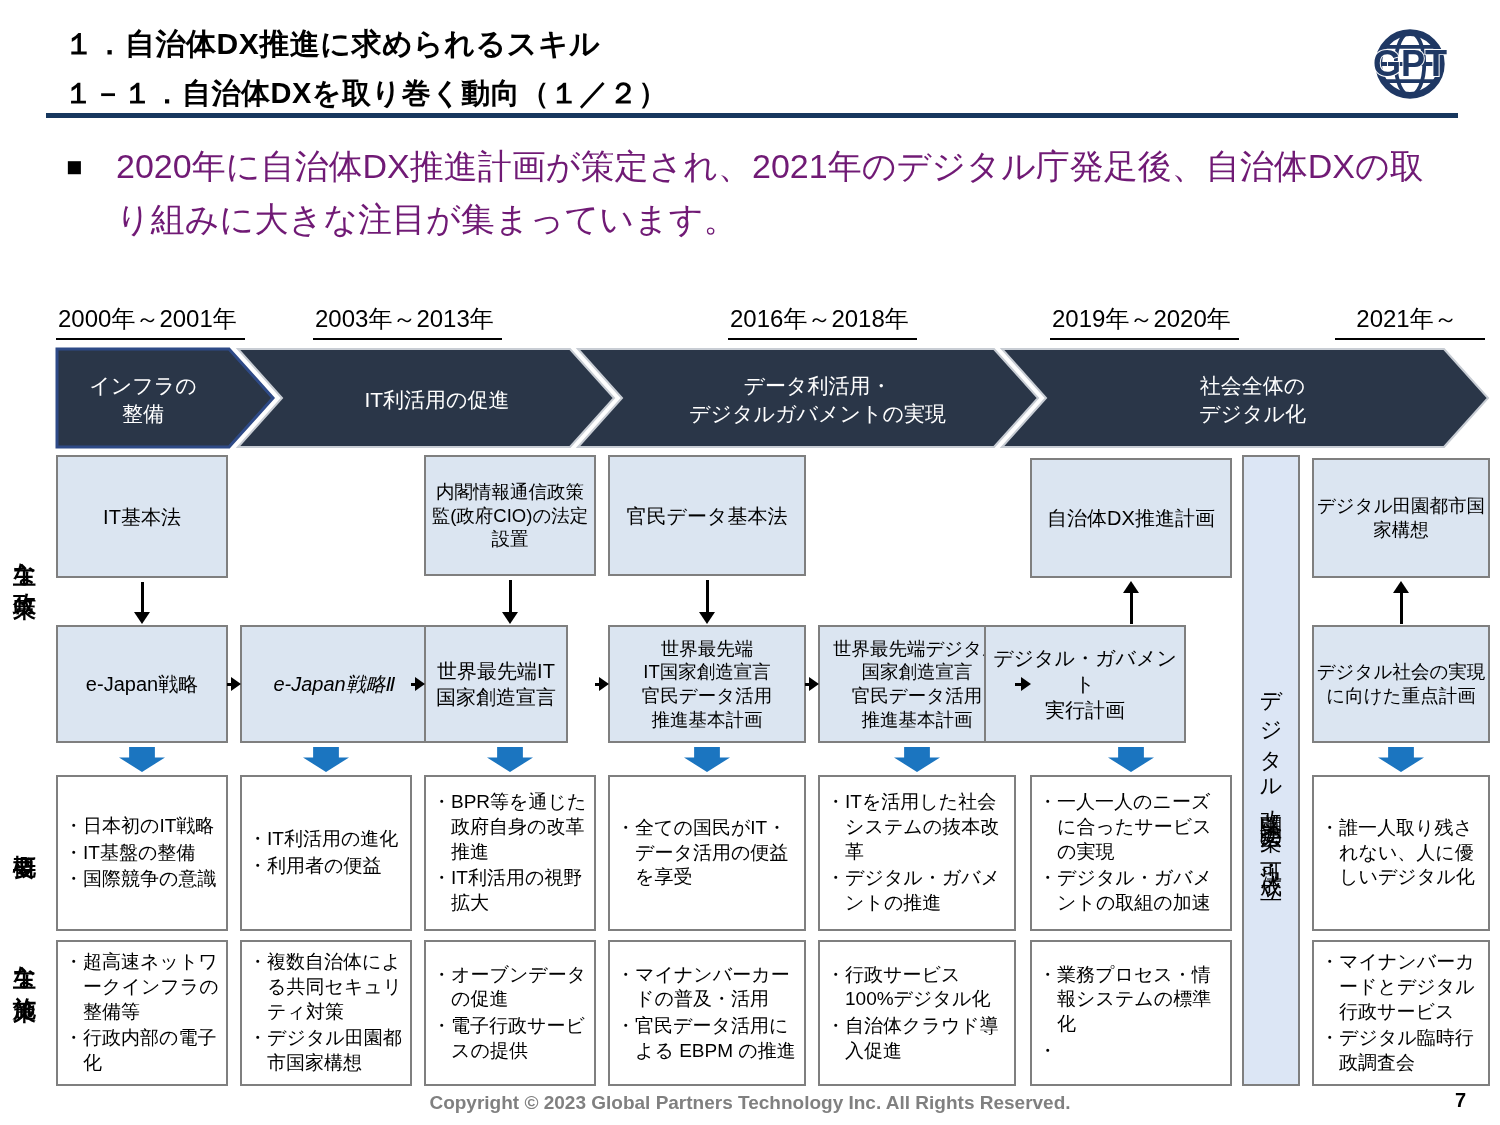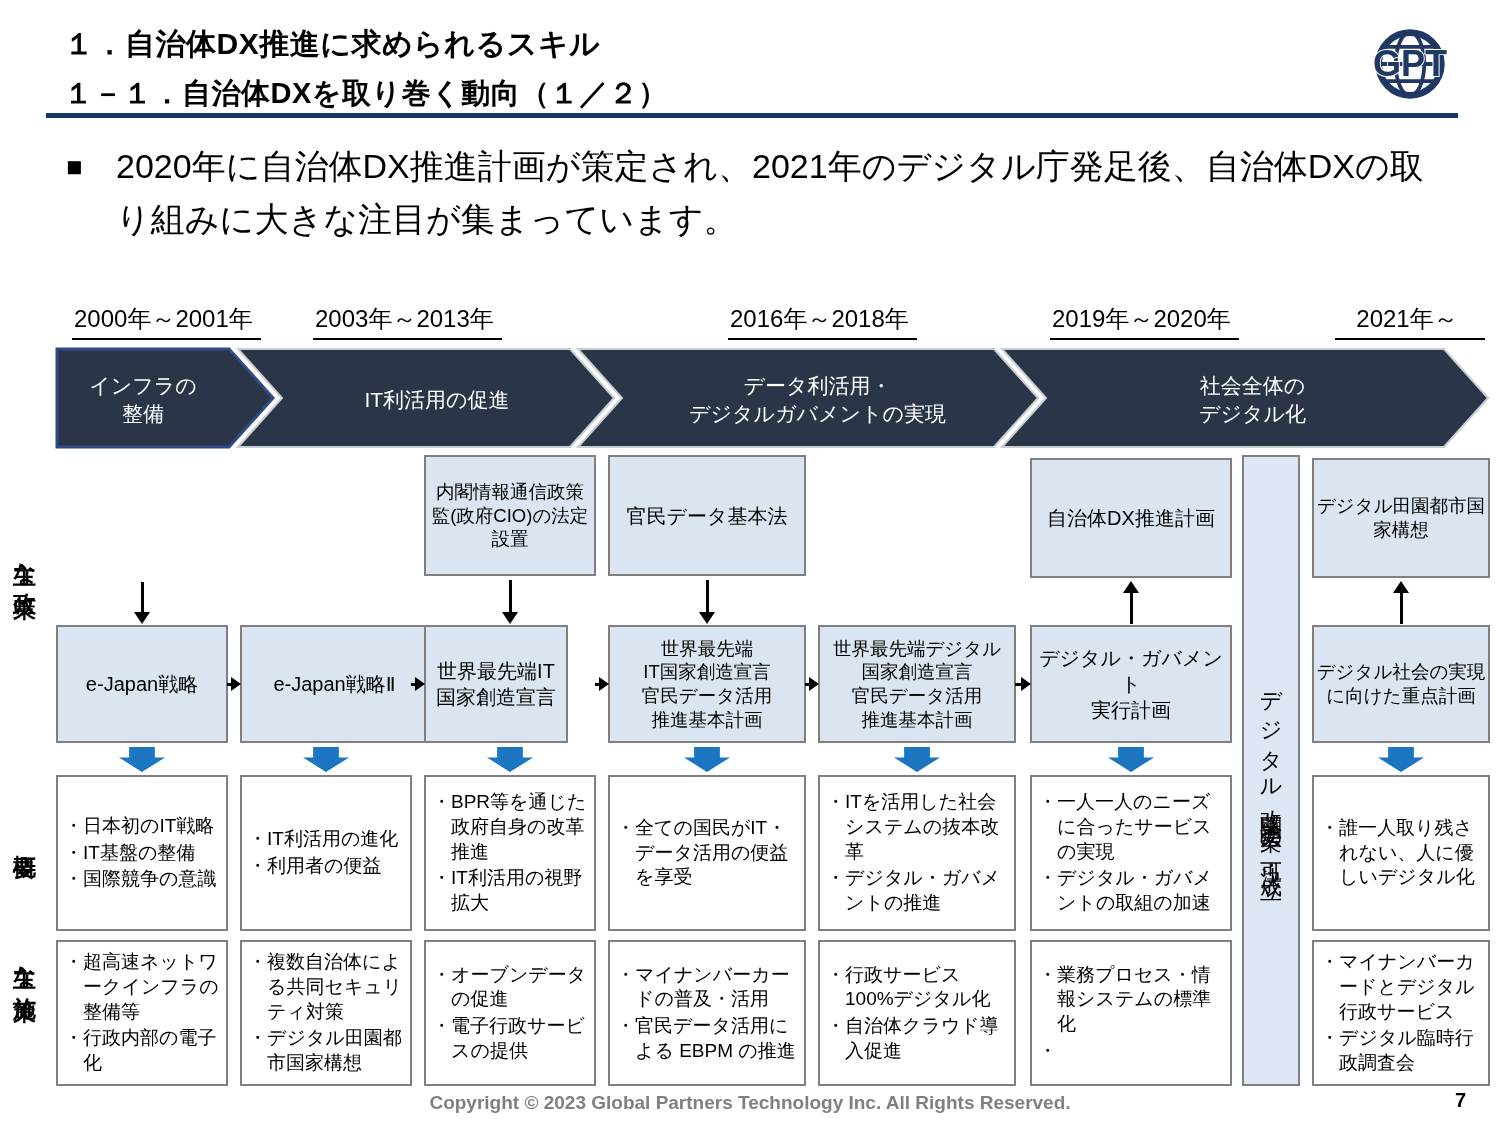--- a/index.html
+++ b/index.html
@@ -8,21 +8,21 @@
     font-family:"Liberation Sans","DejaVu Sans",sans-serif;color:#000;
   }
   .abs{position:absolute;}
   
   .title{font-weight:bold;color:#000;letter-spacing:.5px;white-space:nowrap;}
   .t1{left:64px;top:24px;font-size:30px;}
   .t2{left:64px;top:74px;font-size:29px;}
   .rule{left:46px;top:113px;width:1412px;height:5px;background:#17375e;}
   .lead{left:66px;top:140px;width:1390px;display:flex;align-items:flex-start;}
   .lead .mk{font-size:27px;line-height:1;margin-top:14px;width:50px;flex:none;}
-  .lead .tx{font-size:34px;line-height:1.55;color:#000000;width:1320px;}
+  .lead .tx{font-size:34px;line-height:1.55;color:#701a75;width:1320px;}
   
   .year{top:303px;font-size:24px;color:#000;border-bottom:2px solid #000;padding:0 8px 3px 2px;white-space:nowrap;}
   
   .chev-label{display:flex;align-items:center;justify-content:center;text-align:center;
     color:#fff;font-size:21px;line-height:1.35;white-space:pre-line;top:352px;height:96px;}
   
   .box{background:#dbe5f1;border:2px solid #7f7f7f;display:flex;align-items:center;justify-content:center;
     text-align:center;font-size:20px;line-height:1.3;white-space:pre-line;padding:2px;box-sizing:border-box;}
   .box.sm{font-size:18.5px;line-height:1.28;}
   .wbox{background:#ffffff;border:2px solid #7f7f7f;box-sizing:border-box;padding:8px 6px;
@@ -69,21 +69,21 @@
       <line x1="13" y1="59" x2="67" y2="59" stroke="#1f3864" stroke-width="4"></line>
       <text x="40" y="54" font-size="38" font-weight="bold" text-anchor="middle" fill="#1f3864" stroke="#ffffff" stroke-width="2" paint-order="stroke">GPT</text>
     </svg>
   </div>
 
   <div class="abs lead">
     <span class="mk">■</span>
     <span class="tx">2020年に自治体DX推進計画が策定され、2021年のデジタル庁発足後、自治体DXの取り組みに大きな注目が集まっています。</span>
   </div>
 
-  <div class="abs year" style="left:72px;">2000年～2001年</div>
+  <div class="abs year" style="left:56px;">2000年～2001年</div>
   <div class="abs year" style="left:313px;">2003年～2013年</div>
   <div class="abs year" style="left:728px;">2016年～2018年</div>
   <div class="abs year" style="left:1050px;">2019年～2020年</div>
   <div class="abs year" style="left:1335px;width:140px;text-align:center;">2021年～</div>
 
   <svg class="abs" style="left:0;top:347px;" width="1500" height="103">
     <polygon points="238,2 570,2 614,51 570,100 238,100 282,51" fill="#2a3648" stroke="#c8cdd4" stroke-width="2"></polygon>
     <polygon points="578,2 994,2 1038,51 994,100 578,100 622,51" fill="#2a3648" stroke="#c8cdd4" stroke-width="2"></polygon>
     <polygon points="1002,2 1444,2 1488,51 1444,100 1002,100 1046,51" fill="#2a3648" stroke="#c8cdd4" stroke-width="2"></polygon>
     <polygon points="57,2 229,2 273,51 229,100 57,100" fill="#2a3648" stroke="#2e4a87" stroke-width="3"></polygon>
@@ -93,20 +93,21 @@
   <div class="abs chev-label" style="left:292px;width:290px;">IT利活用の促進</div>
   <div class="abs chev-label" style="left:630px;width:375px;">データ利活用・
 デジタルガバメントの実現</div>
   <div class="abs chev-label" style="left:1055px;width:395px;">社会全体の
 デジタル化</div>
 
   <div class="abs vlabel" style="top:543px;">主な政策</div>
   <div class="abs vlabel" style="top:836px;">概要</div>
   <div class="abs vlabel" style="top:946px;">主な施策</div>
 
+  <div class="abs box" style="left:56px;top:455px;width:172px;height:123px;">IT基本法</div>
   <div class="abs box sm" style="left:424px;top:455px;width:172px;height:121px;">内閣情報通信政策監(政府CIO)の法定設置</div>
   <div class="abs box" style="left:608px;top:455px;width:198px;height:121px;text-align:right;">官民データ基本法</div>
   <div class="abs box" style="left:1030px;top:458px;width:202px;height:120px;">自治体DX推進計画</div>
   <div class="abs box sm" style="left:1312px;top:458px;width:178px;height:120px;">デジタル田園都市国家構想</div>
 
   <div class="abs arr" style="left:134px;top:582px;height:42px;">
       <div class="shaft"></div>
       <div class="hd-down"></div>
     </div>
   <div class="abs arr" style="left:502px;top:580px;height:44px;">
@@ -120,31 +121,31 @@
   <div class="abs arr" style="left:1123px;top:581px;height:43px;">
       <div class="hd-up"></div>
       <div class="shaft"></div>
     </div>
   <div class="abs arr" style="left:1393px;top:581px;height:43px;">
       <div class="hd-up"></div>
       <div class="shaft"></div>
     </div>
 
   <div class="abs box" style="left:56px;top:625px;width:172px;height:118px;">e-Japan戦略</div>
-  <div class="abs box" style="left:240px;top:625px;width:189px;height:118px;">e-Japan戦略Ⅱ</div>
+  <div class="abs box" style="left:240px;top:625px;width:189px;height:118px;font-style:italic;">e-Japan戦略Ⅱ</div>
   <div class="abs box" style="left:424px;top:625px;width:144px;height:118px;">世界最先端IT国家創造宣言</div>
   <div class="abs box sm" style="left:608px;top:625px;width:198px;height:118px;">世界最先端
 IT国家創造宣言
 官民データ活用
 推進基本計画</div>
   <div class="abs box sm" style="left:818px;top:625px;width:198px;height:118px;">世界最先端デジタル
 国家創造宣言
 官民データ活用
 推進基本計画</div>
-  <div class="abs box" style="left:1030px;top:625px;width:202px;height:118px;">デジタル・ガバメント
+  <div class="abs box" style="left:984px;top:625px;width:202px;height:118px;">デジタル・ガバメント
 実行計画</div>
   <div class="abs box sm" style="left:1312px;top:625px;width:178px;height:118px;">デジタル社会の実現に向けた重点計画</div>
 
   <div class="abs harr" style="left:227px;top:677px;width:14px;">
       <div class="shaft"></div>
       <div class="hd"></div>
     </div>
   <div class="abs harr" style="left:411px;top:677px;width:14px;">
       <div class="shaft"></div>
       <div class="hd"></div>

